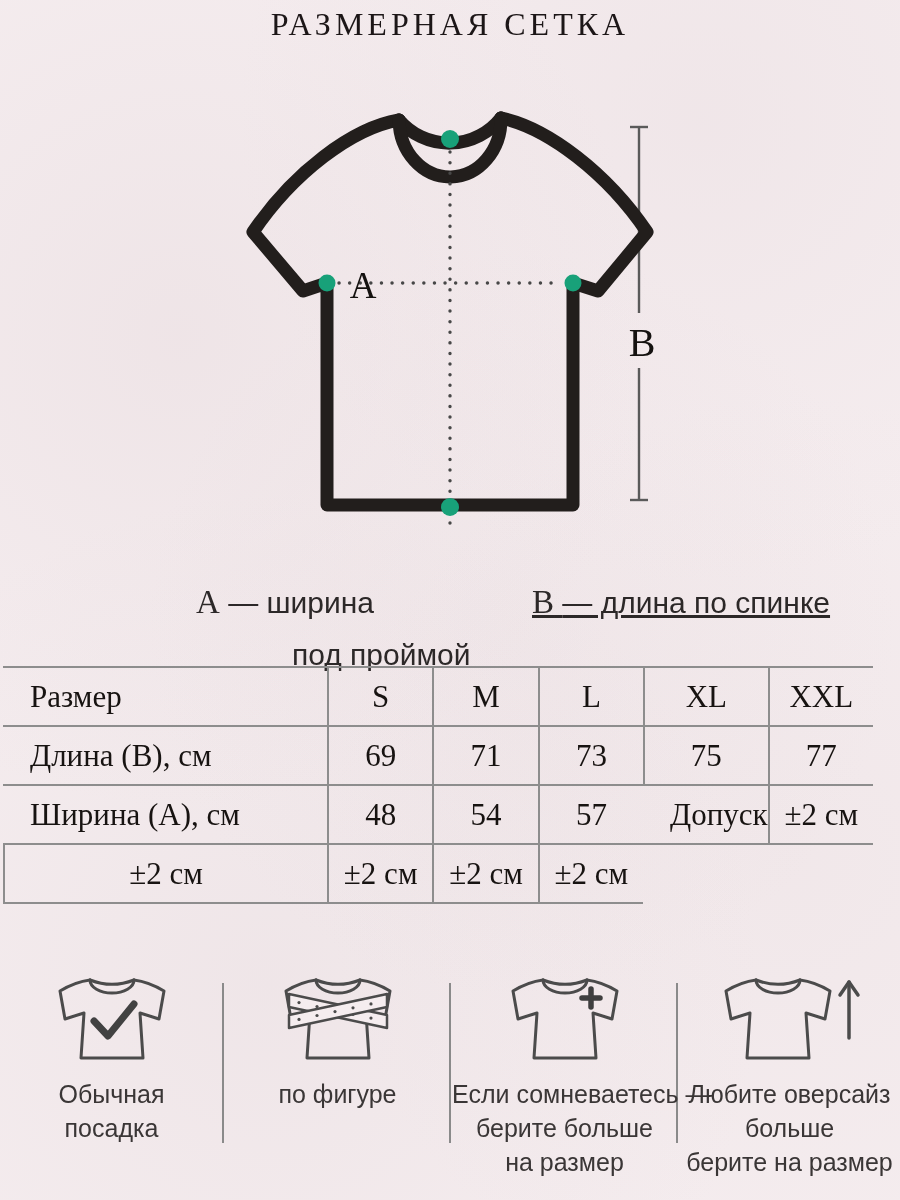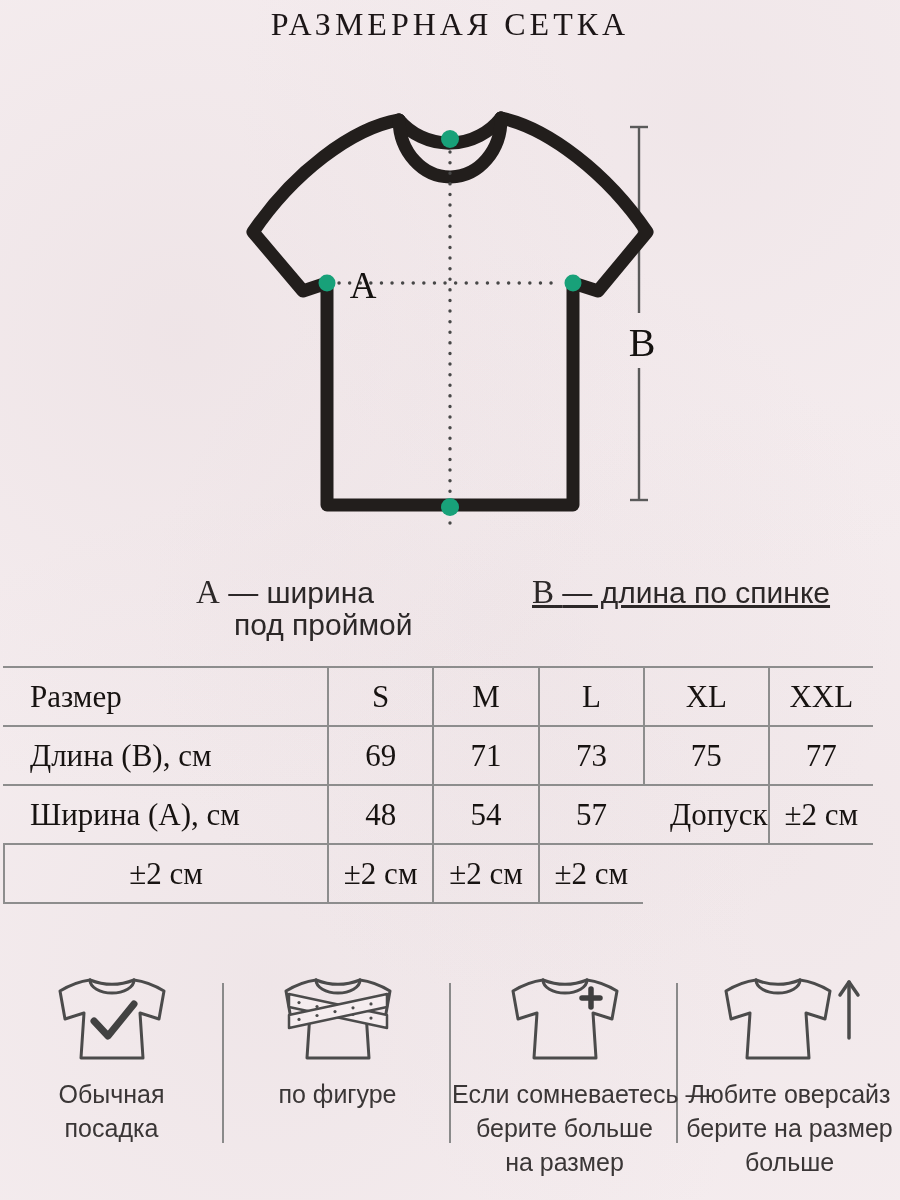--- a/index.html
+++ b/index.html
@@ -16,24 +16,24 @@
   }
   .title{
     position:absolute; top:6px; left:0; width:100%;
     text-align:center; font-size:32px; letter-spacing:4px;
     font-weight:400; color:#1c1617; white-space:nowrap;
   }
   .diagram-svg{ position:absolute; top:55px; left:0; }
 
   
   .legend{ position:absolute; font-family:"Liberation Sans", sans-serif;
-    font-size:30px; color:#2c2828; line-height:32px; }
+    font-size:30px; color:#2c2828; line-height:52px; }
   .legend .letter{ font-family:"Liberation Serif", serif; font-size:33px; }
   .legend-a{ top:576px; left:196px; }
-  .legend-a .l2{ margin-left:38px; }
+  .legend-a .l2{ margin-left:96px; }
   .legend-b{ top:576px; left:532px;text-decoration:underline; }
 
   
   .size-table{
     position:absolute; top:666px; left:3px; width:870px;
     display:grid; grid-template-columns:324px repeat(5,1fr);
     grid-auto-rows:59px;
     border-top:2px solid #8d8d8d;
     font-size:31px; color:#171311;
   }
@@ -209,18 +209,18 @@
         <path d="M53,14 A60,60 0 0 0 97,14"></path>
         <path d="M53,14 A22,13 0 0 0 97,14"></path>
       </g>
       <g stroke="#4b4b4b" stroke-width="3.5" fill="none" stroke-linecap="round" stroke-linejoin="round">
         <path d="M134,72 V16"></path>
           <path d="M125,29 L134,16 L143,29"></path>
       </g>
     </svg>
     <div class="caption">
       <div>Любите оверсайз</div>
+      <div>больше</div>
       <div>берите на размер</div>
-      <div>больше</div>
     </div>
   </div>
 
 </div>
 
 </body></html>

